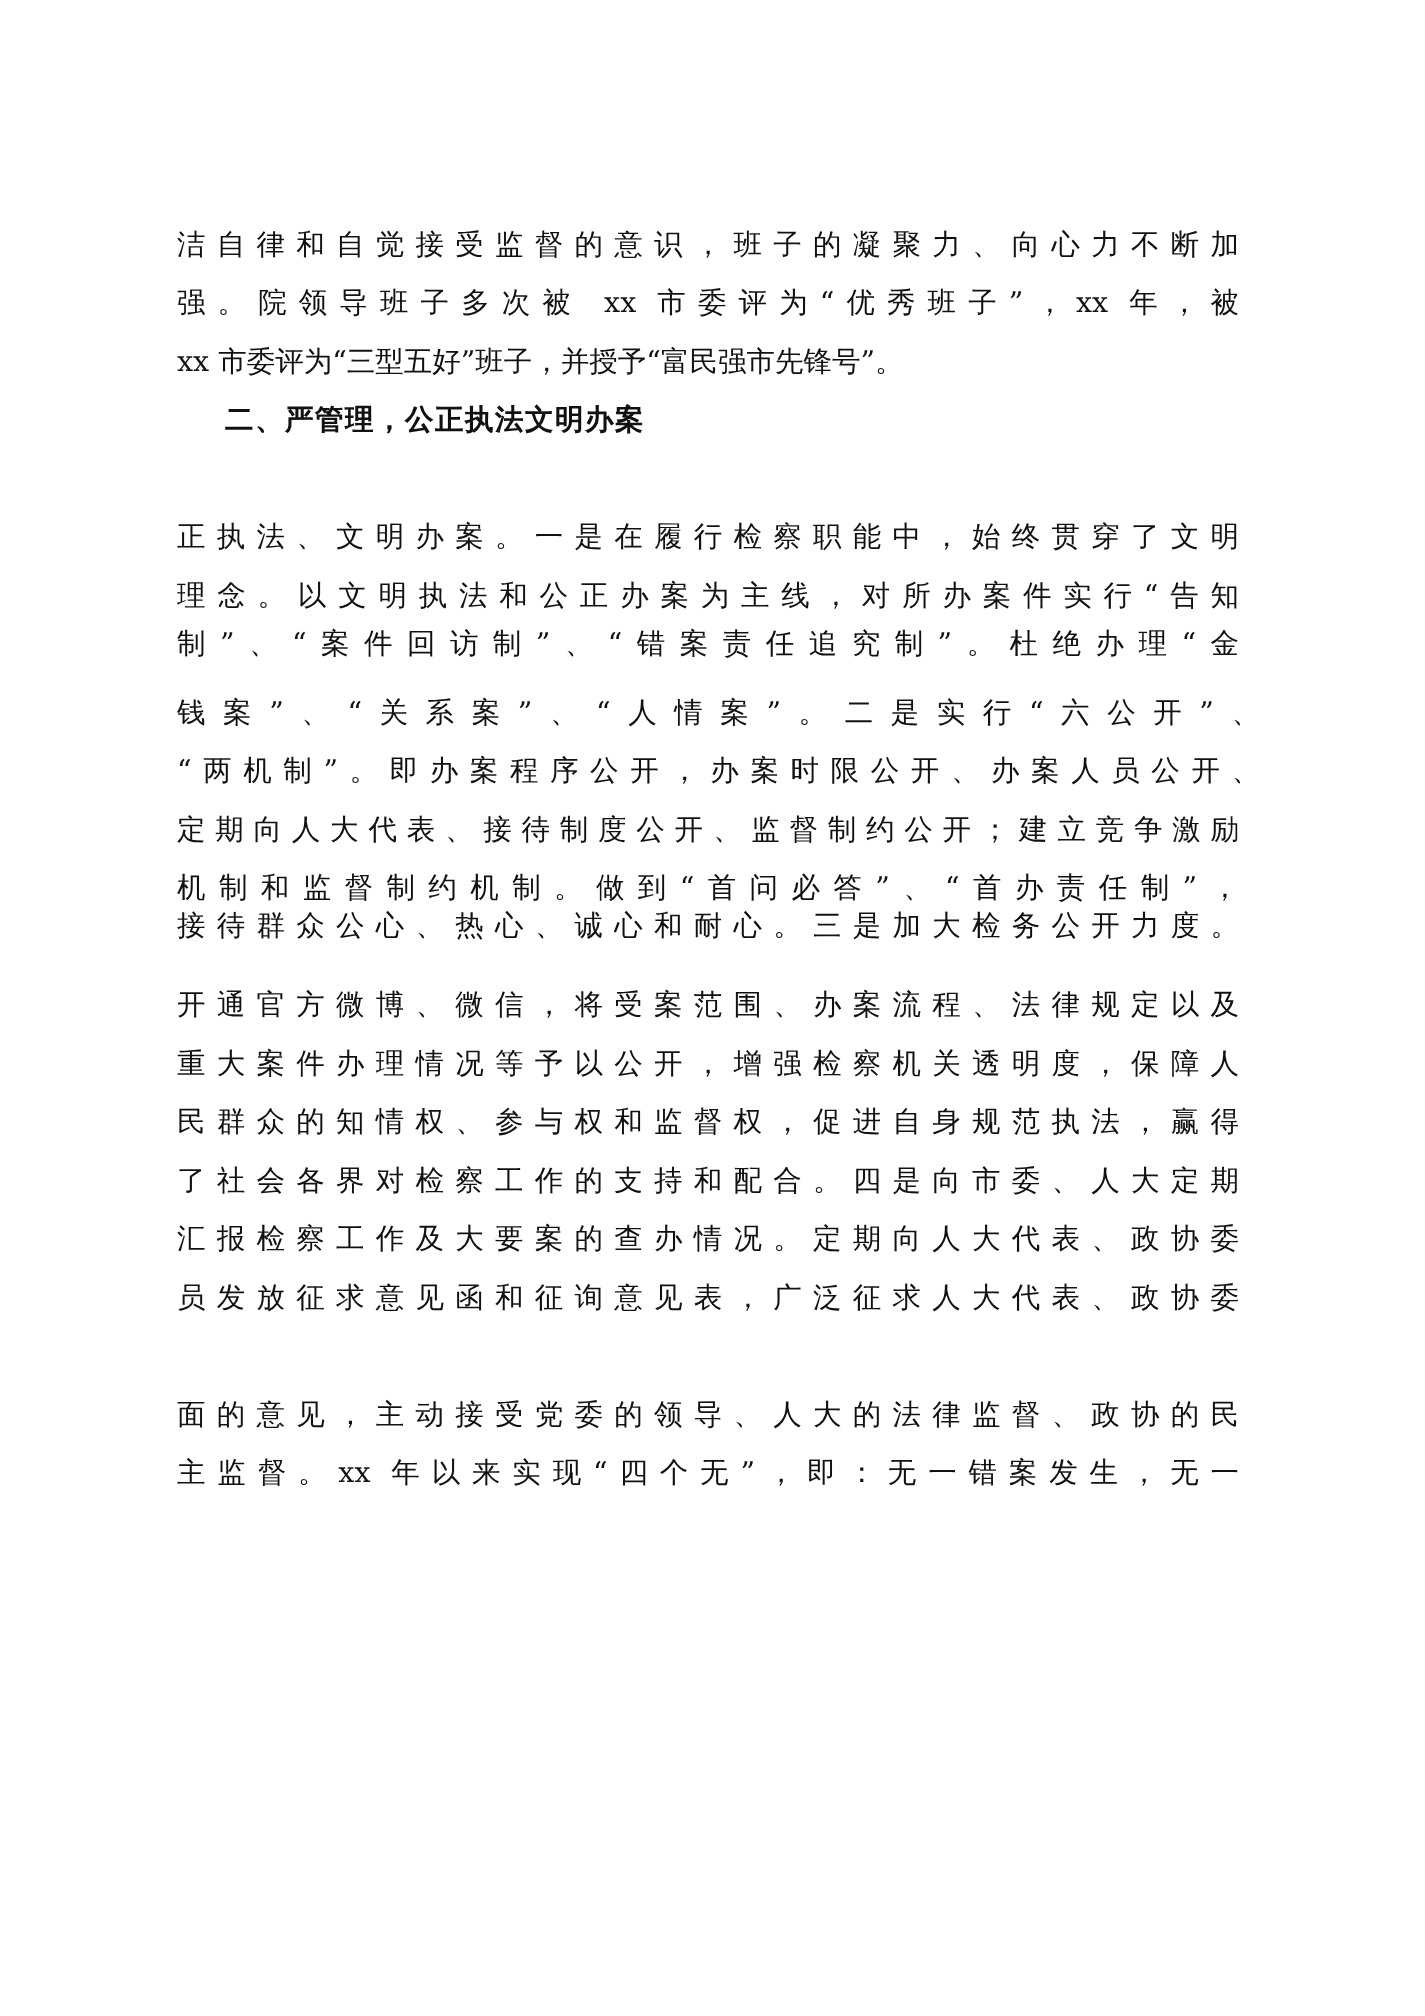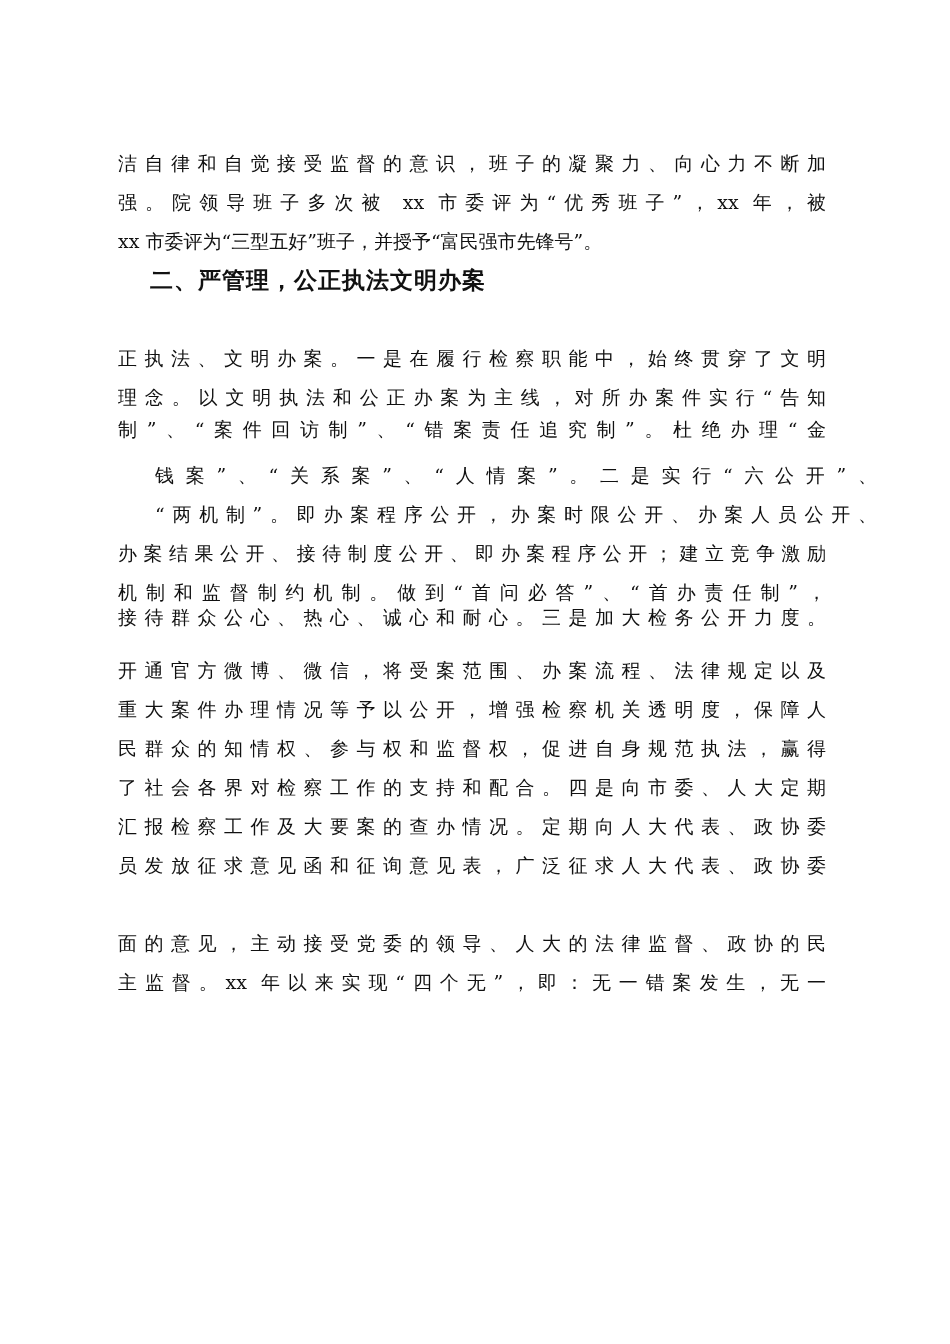--- a/index.html
+++ b/index.html
@@ -2,41 +2,41 @@
 <html><head>
 <meta charset="utf-8">
 <style>
   html, body { margin: 0; padding: 0; background: #ffffff; }
   body { width: 950px; height: 1344px; position: relative; overflow: hidden;
          font-family: "DejaVu Serif", "Liberation Serif", serif; color: #111; }
   .page { position: absolute; left: 0; top: 0; width: 950px; height: 1344px; background: #fff; }
   .line { position: absolute; left: 118px; width: 708px; height: 39px; line-height: 39px;
           font-size: 19px; text-align: justify; text-align-last: justify; white-space: nowrap; }
   .line.last { text-align-last: left; }
-  .line.wide { width: 722px; margin-left: 37px; }
+  .line.wide { width: 722px; }
   .heading { position: absolute; left: 150px; height: 39px; line-height: 39px;
-             font-size: 23px; font-weight: bold; font-family: "DejaVu Sans", "Liberation Sans", sans-serif;
+             font-size: 19px; font-weight: bold; font-family: "DejaVu Sans", "Liberation Sans", sans-serif;
              letter-spacing: 1px; }
 </style>
 </head>
 <body>
 
 <div class="page">
   <div class="line" style="top:144px">洁自律和自觉接受监督的意识，班子的凝聚力、向心力不断加</div>
   <div class="line" style="top:183px">强。院领导班子多次被 xx 市委评为“优秀班子”，xx 年，被</div>
   <div class="line last" style="top:222px">xx 市委评为“三型五好”班子，并授予“富民强市先锋号”。</div>
 
   <div class="heading" style="top:261px">二、严管理，公正执法文明办案</div>
 
   <div class="line" style="top:339px">正执法、文明办案。一是在履行检察职能中，始终贯穿了文明</div>
   <div class="line" style="top:378px">理念。以文明执法和公正办案为主线，对所办案件实行“告知</div>
   <div class="line" style="top:410px">制”、“案件回访制”、“错案责任追究制”。杜绝办理“金</div>
   <div class="line wide" style="top:456px">钱案”、“关系案”、“人情案”。二是实行“六公开”、</div>
   <div class="line wide" style="top:495px">“两机制”。即办案程序公开，办案时限公开、办案人员公开、</div>
-  <div class="line" style="top:534px">办案结果公开、接待制度公开、即办案程序公开；建立竞争激励</div>
+  <div class="line" style="top:534px">定期向人大代表、接待制度公开、监督制约公开；建立竞争激励</div>
   <div class="line" style="top:573px">机制和监督制约机制。做到“首问必答”、“首办责任制”，</div>
   <div class="line" style="top:598px">接待群众公心、热心、诚心和耐心。三是加大检务公开力度。</div>
   <div class="line" style="top:651px">开通官方微博、微信，将受案范围、办案流程、法律规定以及</div>
   <div class="line" style="top:690px">重大案件办理情况等予以公开，增强检察机关透明度，保障人</div>
   <div class="line" style="top:729px">民群众的知情权、参与权和监督权，促进自身规范执法，赢得</div>
   <div class="line" style="top:768px">了社会各界对检察工作的支持和配合。四是向市委、人大定期</div>
   <div class="line" style="top:807px">汇报检察工作及大要案的查办情况。定期向人大代表、政协委</div>
   <div class="line" style="top:846px">员发放征求意见函和征询意见表，广泛征求人大代表、政协委</div>
   <div class="line" style="top:924px">面的意见，主动接受党委的领导、人大的法律监督、政协的民</div>
   <div class="line" style="top:963px">主监督。xx 年以来实现“四个无”，即：无一错案发生，无一</div>

